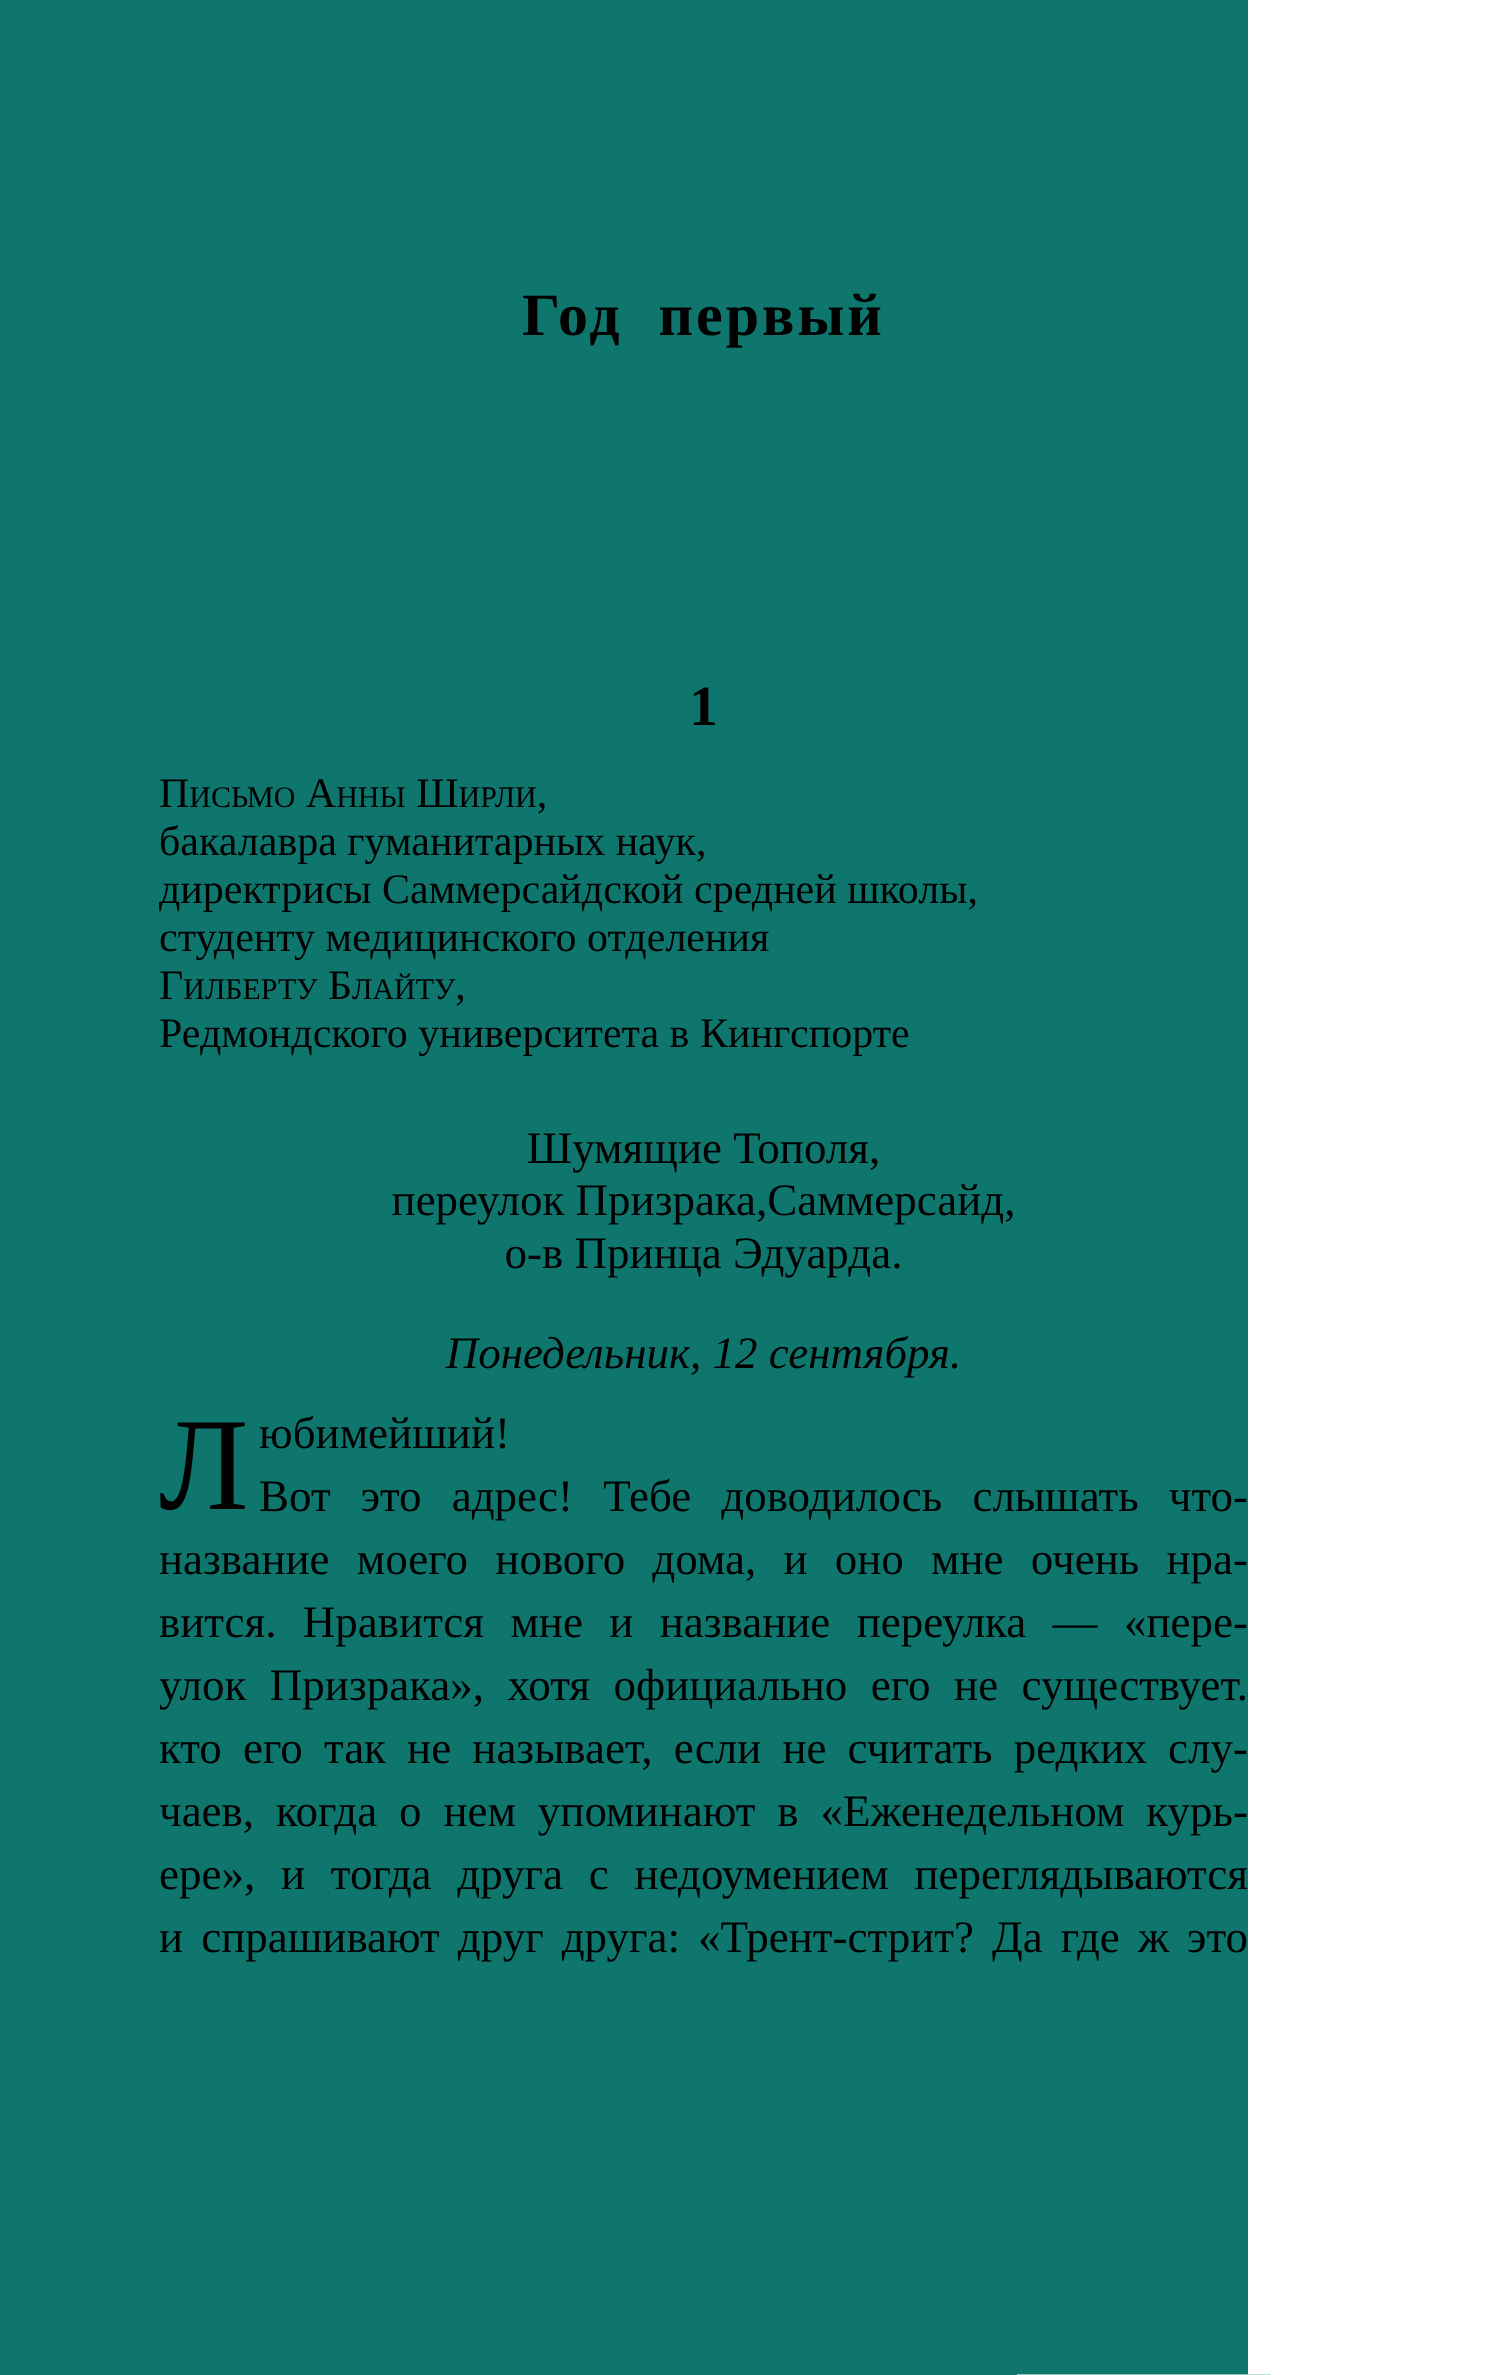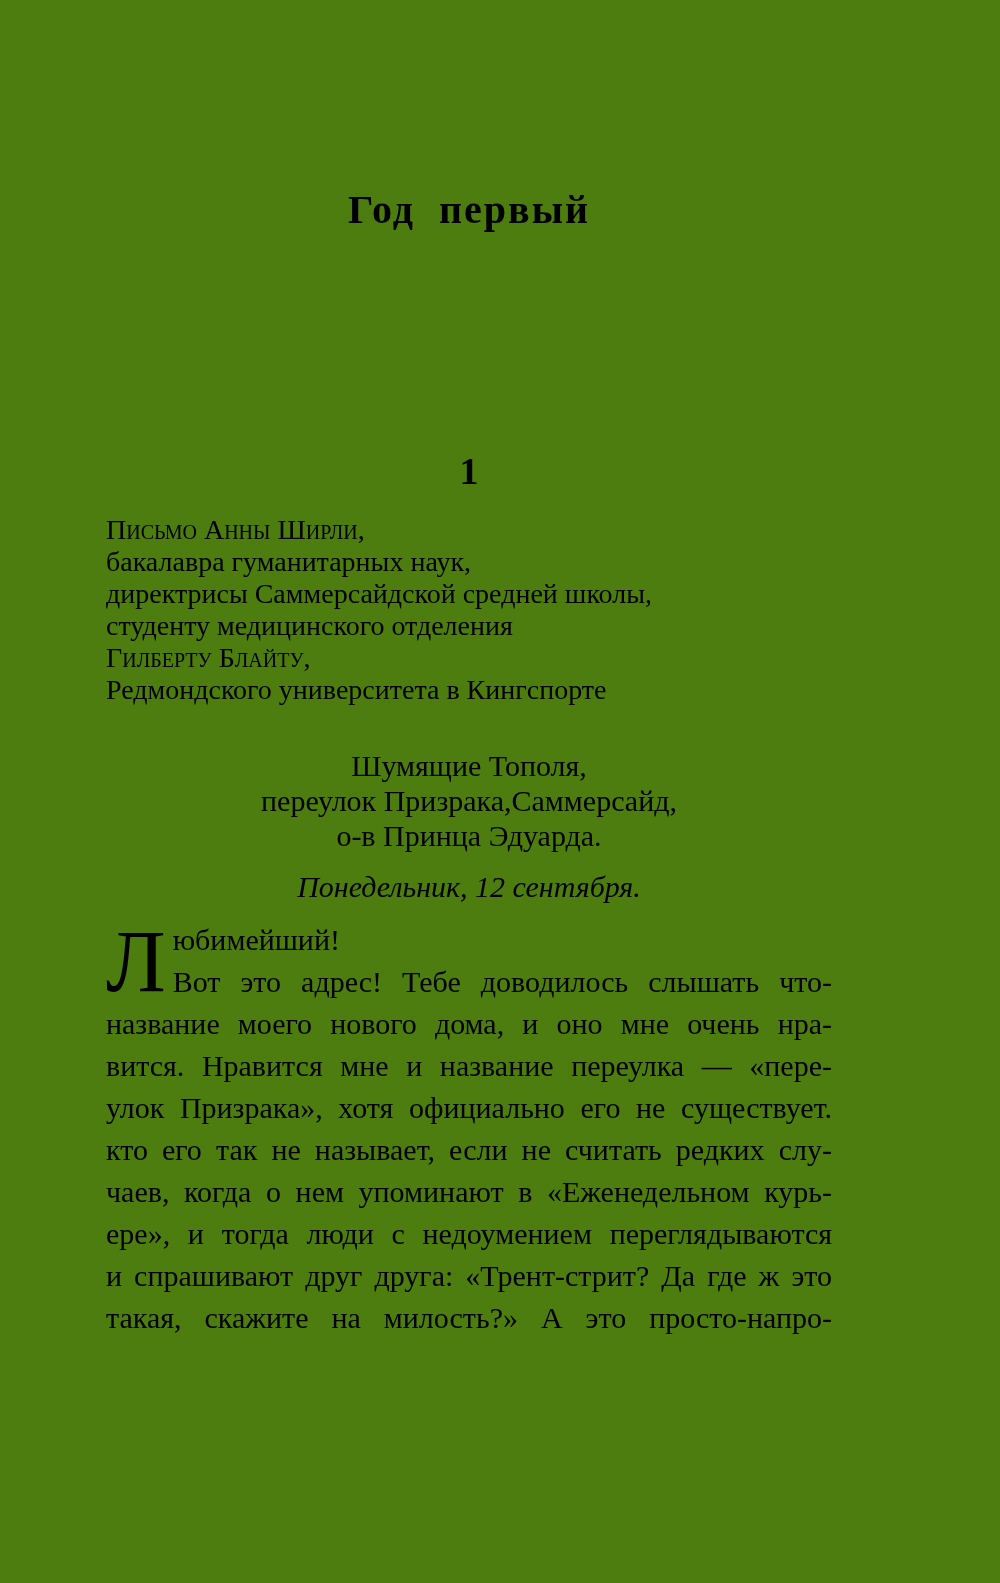--- a/index.html
+++ b/index.html
@@ -2,23 +2,23 @@
 <html lang="ru"><head>
 <meta charset="utf-8">
 <style>
   html, body {
     margin: 0;
     padding: 0;
     background: #ffffff;
   }
   .page {
     position: relative;
-    width: 1000px;
+    width: 832px;
     min-height: 1583px;
-    background: #4d7c0f;
+    background: #0f766e;
     color: #000000;
     font-family: "Liberation Serif", "DejaVu Serif", serif;
     overflow: hidden;
   }
   .column {
     margin-left: 106px;
     width: 726px;
   }
   .part-title {
     margin: 188px 0 0 0;
@@ -44,21 +44,21 @@
   .sc {
     font-variant: small-caps;
   }
   .address {
     margin-top: 42px;
     font-size: 30px;
     line-height: 35px;
     text-align: center;
   }
   .dateline {
-    margin-top: 16px;
+    margin-top: 32px;
     font-size: 30px;
     line-height: 35px;
     font-style: italic;
     text-align: center;
   }
   .body-text {
     margin-top: 15px;
     font-size: 30px;
   }
   .line {
@@ -106,19 +106,18 @@
     <div class="body-text">
       <div class="line salutation">
         <span class="dropcap">Л</span><span>юбимейший!</span>
       </div>
       <div class="line j">Вот это адрес! Тебе доводилось слышать что-</div>
       <div class="line j">название моего нового дома, и оно мне очень нра-</div>
       <div class="line j">вится. Нравится мне и название переулка — «пере-</div>
       <div class="line j">улок Призрака», хотя официально его не существует.</div>
       <div class="line j">кто его так не называет, если не считать редких слу-</div>
       <div class="line j">чаев, когда о нем упоминают в «Еженедельном курь-</div>
-      <div class="line j">ере», и тогда люди с недоумением переглядываются</div>
+      <div class="line j">ере», и тогда друга с недоумением переглядываются</div>
       <div class="line j">и спрашивают друг друга: «Трент-стрит? Да где ж это</div>
-      <div class="line j">такая, скажите на милость?» А это просто-напро-</div>
     </div>
 
   </div>
 </div>
 
 </body></html>

